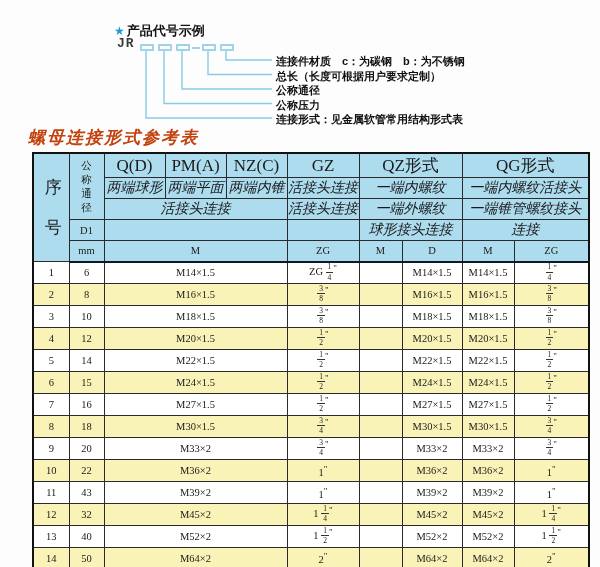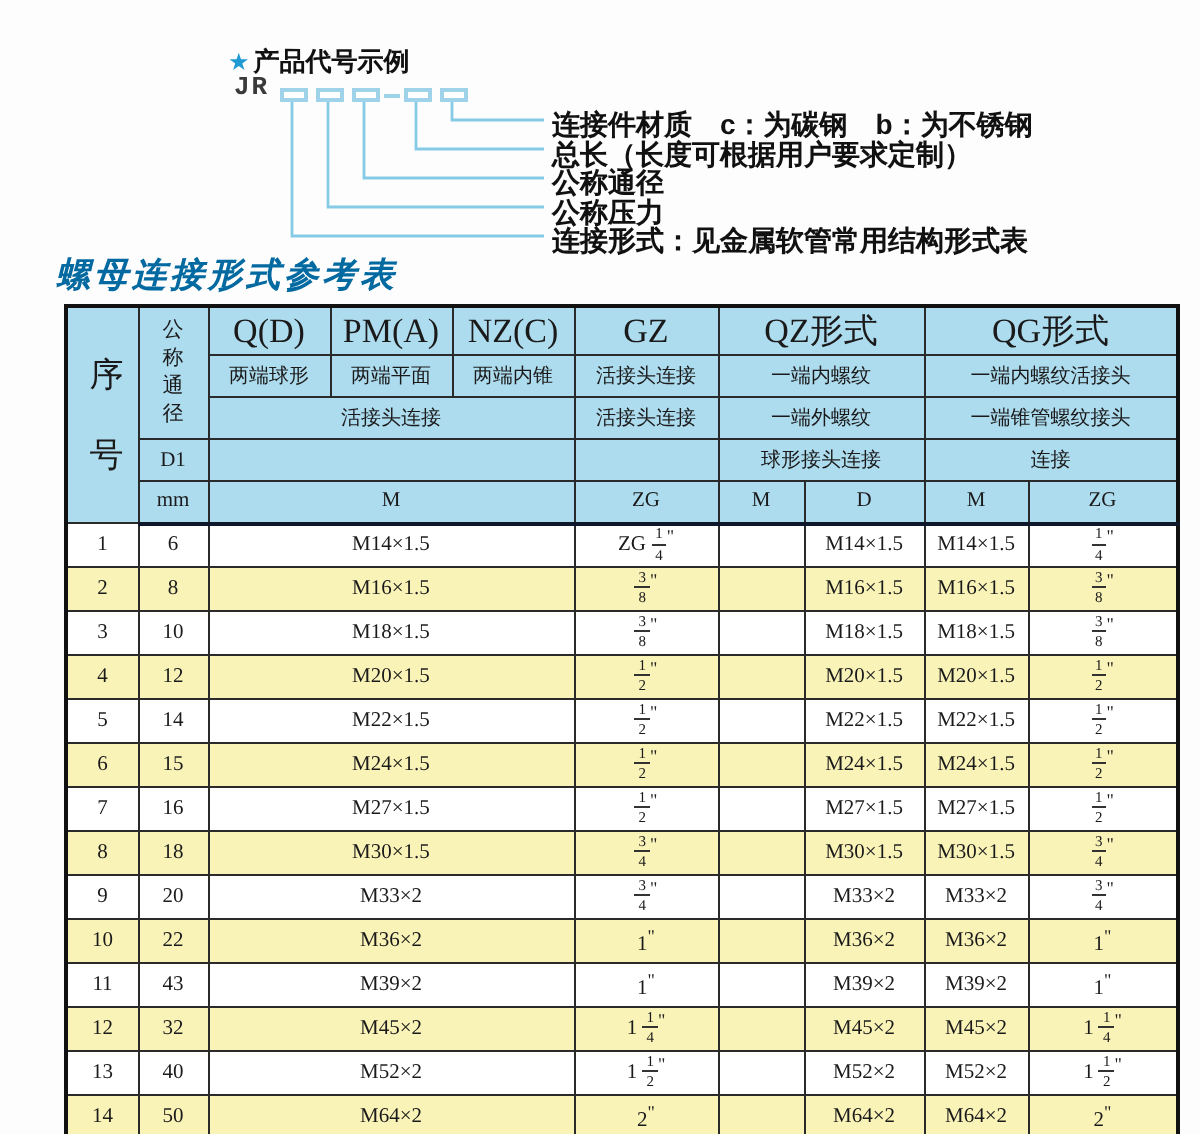--- a/index.html
+++ b/index.html
@@ -10,41 +10,41 @@
   
   .diag-title{left:114px;top:22px;font-family:"Liberation Sans","DejaVu Sans",sans-serif;
               font-weight:bold;font-size:13px;color:#111;}
   .star{color:#1f9ad3;margin-right:2px;font-size:12px;}
   .jr{left:117px;top:36px;font-family:Liberation Mono, monospace;
       font-weight:bold;font-size:13px;color:#3a3a3a;letter-spacing:1px;}
   .codebox{position:absolute;top:44px;width:10px;height:3px;border:2px solid #9ed3ea;background:#fff;}
   .codedash{position:absolute;top:47px;left:192px;width:8px;height:2px;background:#9ed3ea;}
   .dlines{left:0;top:0;}
   .dlabel{position:absolute;left:276px;font-family:"Liberation Sans","DejaVu Sans",sans-serif;
-          font-weight:bold;font-size:14px;color:#111;white-space:nowrap;}
+          font-weight:bold;font-size:11px;color:#111;white-space:nowrap;}
 
   
   .tbl-title{left:28px;top:126px;font-size:17px;font-weight:bold;font-style:italic;
-             letter-spacing:2px;color:#0369a1;}
+             letter-spacing:2px;color:#c2410c;}
 
   
   table{border-collapse:collapse;table-layout:fixed;position:absolute;left:32px;top:152px;
         width:558px;font-family:"Liberation Serif","DejaVu Serif",serif;}
   th,td{border:1px solid #2a2a2a;text-align:center;vertical-align:middle;padding:0;
         font-weight:normal;font-size:10.5px;color:#1a1a1a;overflow:hidden;}
   table{border:2px solid #111;}
   thead th{background:#aedcef;}
   thead tr{height:21px;}
   .hdr-last th{border-bottom:2px solid #0f172a;}
   tbody tr{height:22px;background:#ffffff;}
   tbody tr.stripe{background:#f9f3b8;}
   .vtext{width:13px;margin:0 auto;word-break:break-all;line-height:40px;font-size:17px;}
   .vtext-dn{width:12px;margin:0 auto;word-break:break-all;line-height:14px;font-size:10.5px;}
   .h-top{font-size:17px;}
-  .h-sub{font-size:10px;}
+  .h-sub{font-size:14px;font-style:italic;}
 
   
   .frac{display:inline-block;text-align:center;vertical-align:middle;line-height:1;
         font-size:7.5px;position:relative;top:-1px;}
   .fn{display:block;border-bottom:1px solid #333;padding:0 2px 1px;}
   .fd{display:block;padding-top:1px;}
   .q{font-size:9px;vertical-align:4px;}
 </style>
 </head>
 <body>

